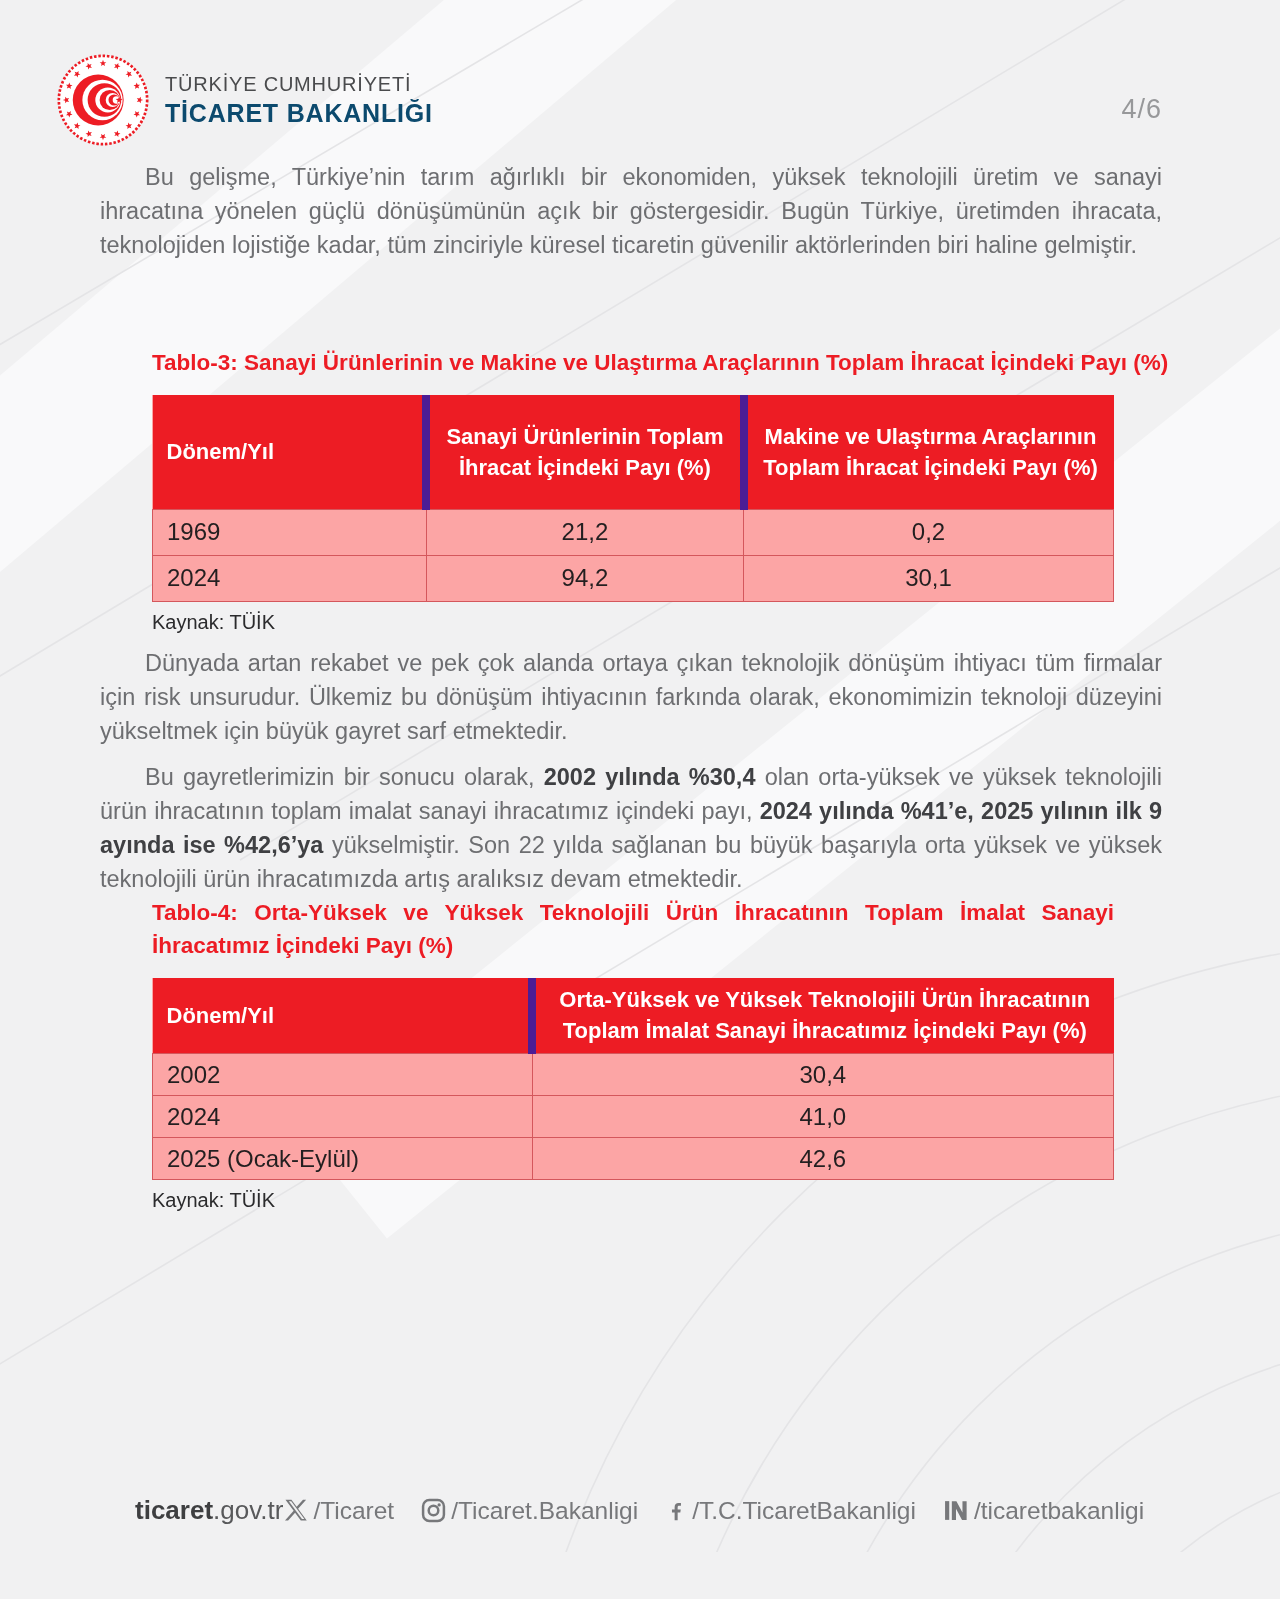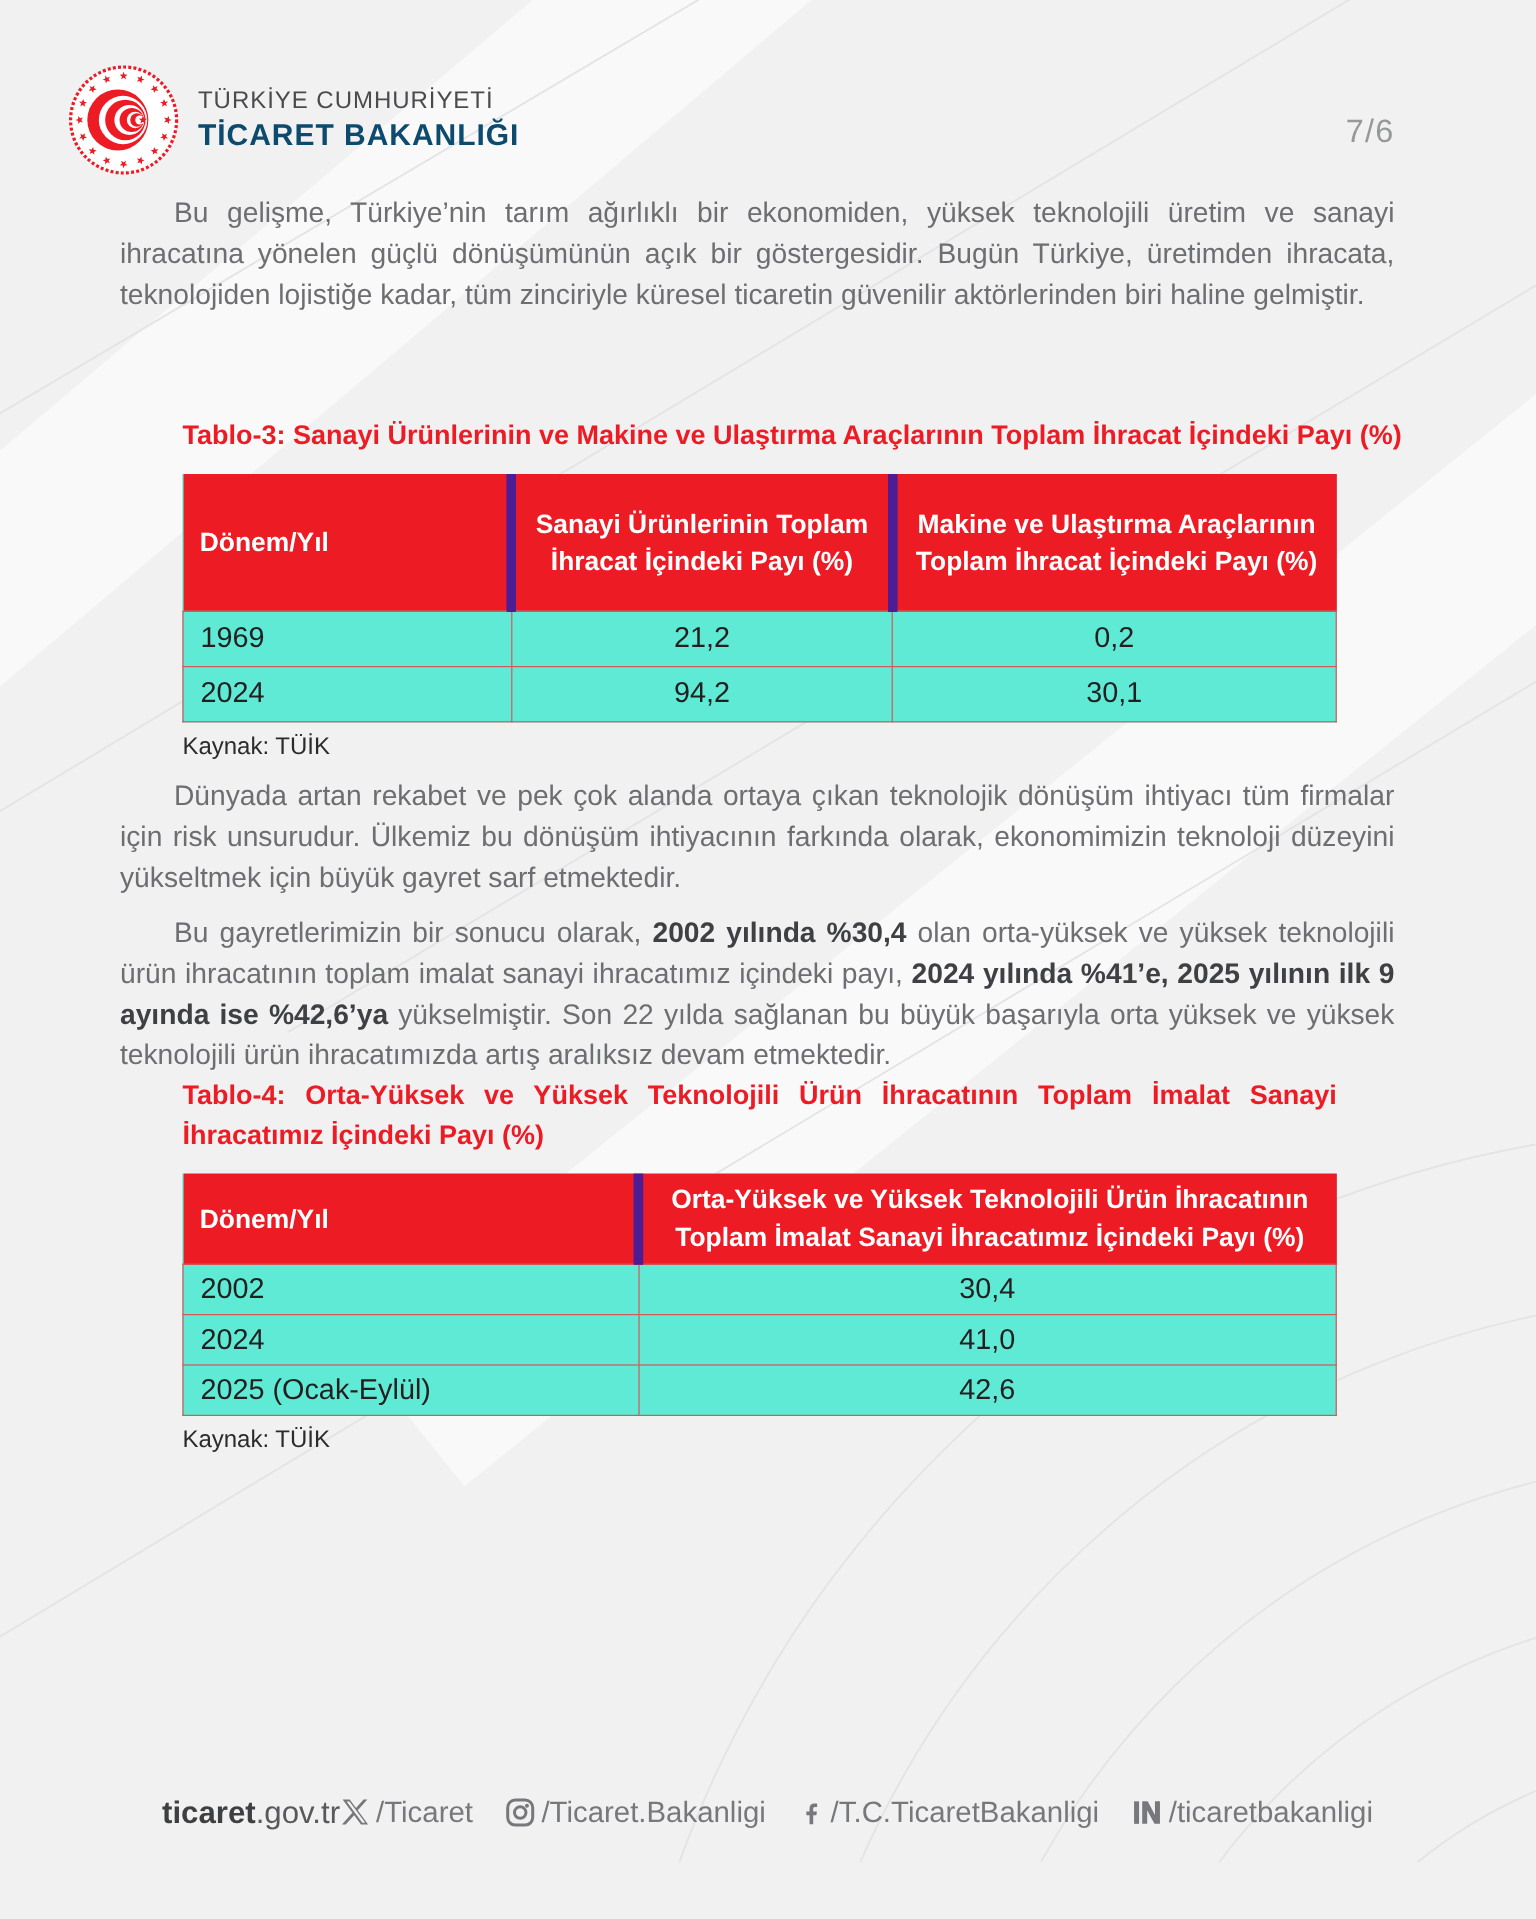--- a/index.html
+++ b/index.html
@@ -50,21 +50,21 @@
   .tbl-title {
     margin:0 0 0 52px; width:962px;
     color:#ed1c24; font-weight:700; font-size:22.5px; line-height:33px;
     text-align:justify;
   }
   .tbl-title-3 { margin-top:84px; white-space:nowrap; }
   .tbl-title-4 { }
   table.data-table {
     border-collapse:collapse; table-layout:fixed;
     width:962px; margin:16px 0 0 52px;
-    background:#5eead4;
+    background:#fca5a5;
   }
   table.data-table th {
     background:#ed1c24; color:#ffffff; font-weight:700; font-size:22px; line-height:31px;
     text-align:center; vertical-align:middle; padding:6px 14px;
     border-left:8px solid #4c1d95;
   }
   table.data-table th:first-child { text-align:left; border-left:none; }
   table.t3 th { height:114px; }
   table.t4 th { height:76px; }
   table.data-table td {
@@ -158,21 +158,21 @@
           <circle cx="10" cy="0" r="7.2" fill="#ffffff"></circle>
           <circle cx="11.5" cy="0" r="5.8" fill="#ed1c24"></circle>
           <circle cx="14" cy="0" r="3.9" fill="#ffffff"></circle>
           <use href="#star" transform="translate(16.8,0) scale(1.05)"></use>
         </g>
       </svg>
       <div class="org-block">
         <div class="org-line1">TÜRKİYE CUMHURİYETİ</div>
         <div class="org-line2">TİCARET BAKANLIĞI</div>
       </div>
-      <div class="page-number">7/6</div>
+      <div class="page-number">4/6</div>
     </div>
 
     <div class="doc-body">
 
       <p class="para para-1">Bu gelişme, Türkiye’nin tarım ağırlıklı bir ekonomiden, yüksek teknolojili üretim ve sanayi ihracatına yönelen güçlü dönüşümünün açık bir göstergesidir. Bugün Türkiye, üretimden ihracata, teknolojiden lojistiğe kadar, tüm zinciriyle küresel ticaretin güvenilir aktörlerinden biri haline gelmiştir.</p>
 
       <div class="tbl-title tbl-title-3">Tablo-3: Sanayi Ürünlerinin  ve Makine ve Ulaştırma Araçlarının Toplam İhracat İçindeki Payı (%)</div>
 
       <table class="data-table t3">
         <colgroup>

